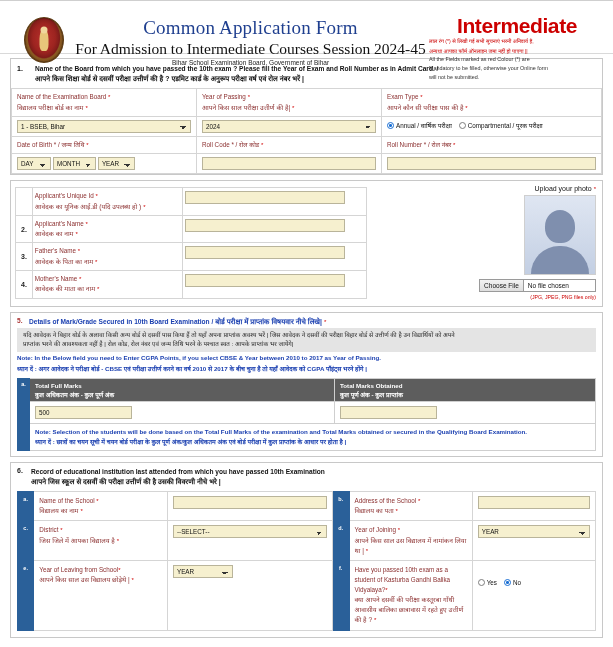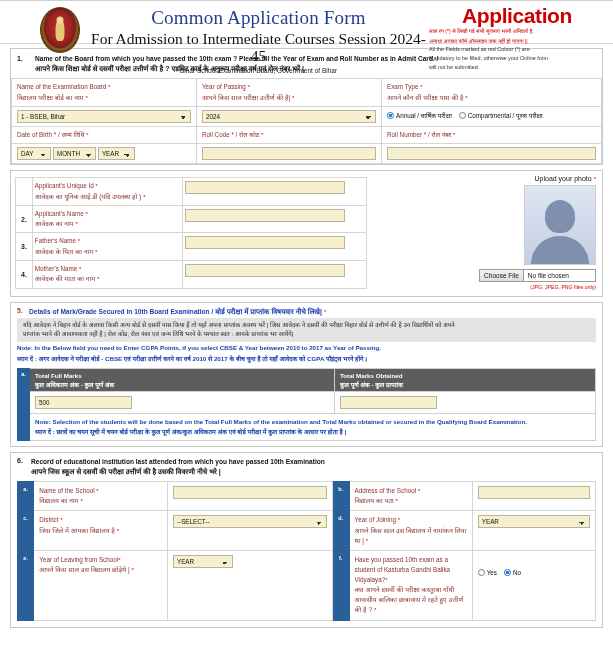--- a/index.html
+++ b/index.html
@@ -18,23 +18,24 @@
     width: 613px; height: 647px;
     position: relative;
     background: #fff;
     border-top: 1px solid #cfcfcf;
   }
 
   
   .header {
     display: flex;
     align-items: flex-start;
-    padding: 4px 6px 2px 32px;
+    padding: 4px 6px 2px 16px;
     height: 43px;
     border-bottom: 1px solid #d9d9d9;
+    margin-top: 10px;
   }
   .emblem-wrap { width: 56px; flex: none; display:flex; align-items:center; justify-content:center; padding-top:2px;}
   .emblem {
     width: 40px; height: 46px;
     border-radius: 50%;
     background:
       radial-gradient(ellipse at 50% 45%, #b8302b 0%, #9d2420 42%, #7e1c19 58%, #8a5a22 62%, #6e4417 80%, #4d2f10 100%);
     border: 1px solid #5c3a12;
     position: relative;
     box-shadow: 0 0 1px #000 inset;
@@ -264,21 +265,21 @@
       </div>
     </div>
 
     <div class="title-wrap">
       <div class="title1">Common Application Form</div>
       <div class="title2">For Admission to Intermediate Courses Session 2024-45</div>
       <div class="title3">Bihar School Examination Board, Government of Bihar</div>
     </div>
 
     <div class="right-note">
-      <div class="inter">Application</div>
+      <div class="inter">Intermediate</div>
       <div class="note-hi">लाल रंग (*) से लिखी गई सभी सूचनाएं भरनी अनिवार्य है,</div>
       <div class="note-hi">अन्यथा आपका फॉर्म ऑनलाइन जमा नहीं हो पाएगा ||</div>
       <div class="note-en">All the Fields marked as red Colour (*) are</div>
       <div class="note-en">Mandatory to be filled, otherwise your Online form</div>
       <div class="note-en">will not be submitted.</div>
     </div>
   </div>
 
   <div class="body-area">
 

